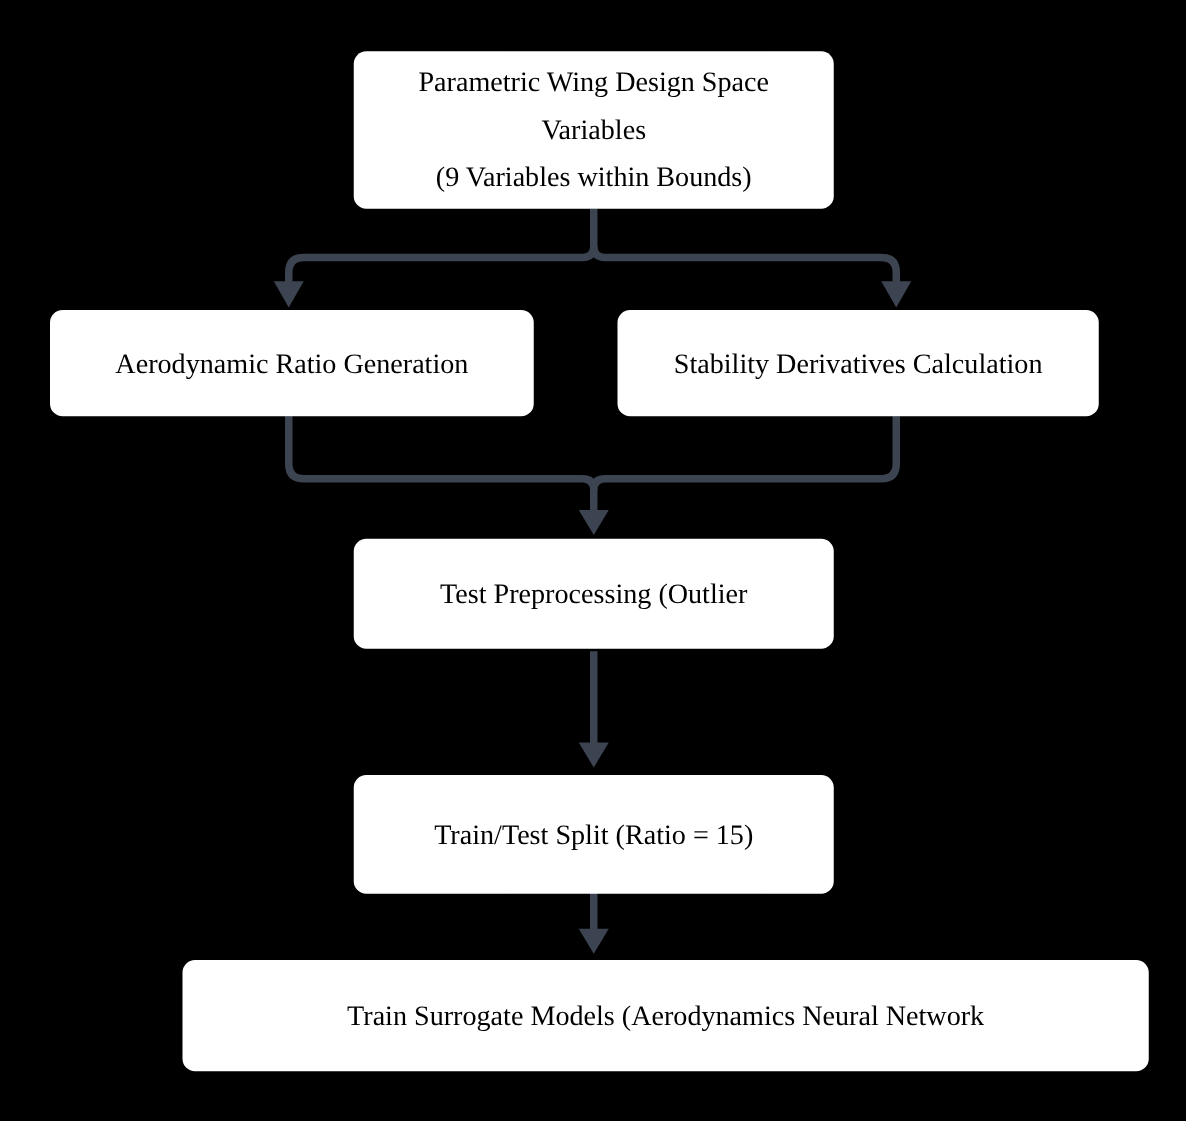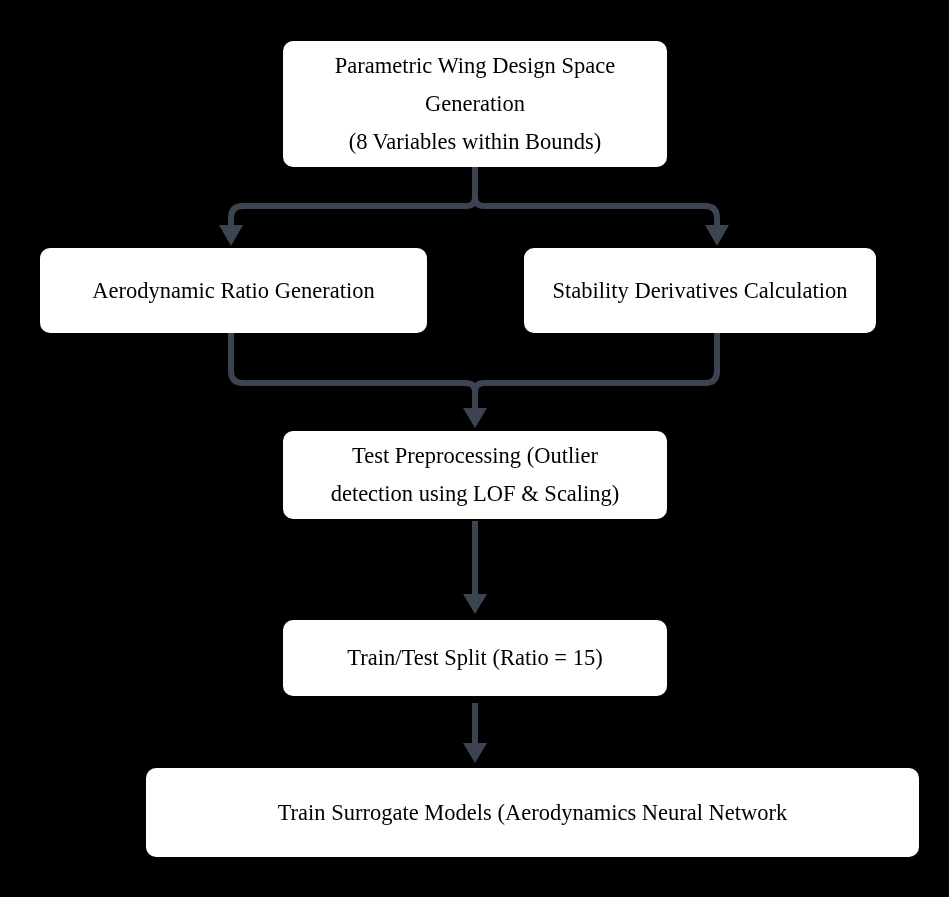--- a/index.html
+++ b/index.html
@@ -43,23 +43,23 @@
     flex-direction: column;
     align-items: center;
     justify-content: center;
     text-align: center;
     font-size: 22.5px;
     line-height: 38px;
   }
   .node .line { white-space: nowrap; }
   .n0 { left: 283px; top: 41px;  width: 384px; height: 126px; }
   .n1 { left: 40px;  top: 248px; width: 387px; height: 85px; }
-  .n2 { left: 524px; top: 248px; width: 352px; height: 85px; }
+  .n2 { left: 494px; top: 248px; width: 385px; height: 85px; }
   .n3 { left: 283px; top: 431px; width: 384px; height: 88px; }
-  .n4 { left: 283px; top: 620px; width: 384px; height: 76px; text-align: right; }
+  .n4 { left: 283px; top: 620px; width: 384px; height: 95px; text-align: right; }
   .n5 { left: 146px; top: 768px; width: 773px; height: 89px; }
 </style>
 </head>
 <body>
 
 <div class="canvas">
 
   <svg class="edges-layer" width="949" height="897" viewBox="0 0 949 897" xmlns="http://www.w3.org/2000/svg">
 
     <path d="M 475 167 L 475 197 Q 475 206 466 206 L 243 206 Q 231 206 231 218 L 231 227"></path>
@@ -73,35 +73,34 @@
 
     <path d="M 475 521 L 475 596"></path>
     <polygon points="463,594 487,594 475,614"></polygon>
 
     <path d="M 475 703 L 475 745"></path>
     <polygon points="463,743 487,743 475,763"></polygon>
   </svg>
 
   <div class="node n0">
     <div class="line">Parametric Wing Design Space</div>
-    <div class="line">Generation</div>
-    <div class="line">(8 Variables within Bounds)</div>
+    <div class="line">Variables</div>
+    <div class="line">(9 Variables within Bounds)</div>
   </div>
 
   <div class="node n1">
     <div class="line">Aerodynamic Ratio Generation</div>
   </div>
 
   <div class="node n2">
     <div class="line">Stability Derivatives Calculation</div>
   </div>
 
   <div class="node n3">
     <div class="line">Test Preprocessing (Outlier</div>
-    <div class="line">detection using LOF &amp; Scaling)</div>
   </div>
 
   <div class="node n4">
     <div class="line">Train/Test Split (Ratio = 15)</div>
   </div>
 
   <div class="node n5">
     <div class="line">Train Surrogate Models (Aerodynamics Neural Network</div>
   </div>
 

